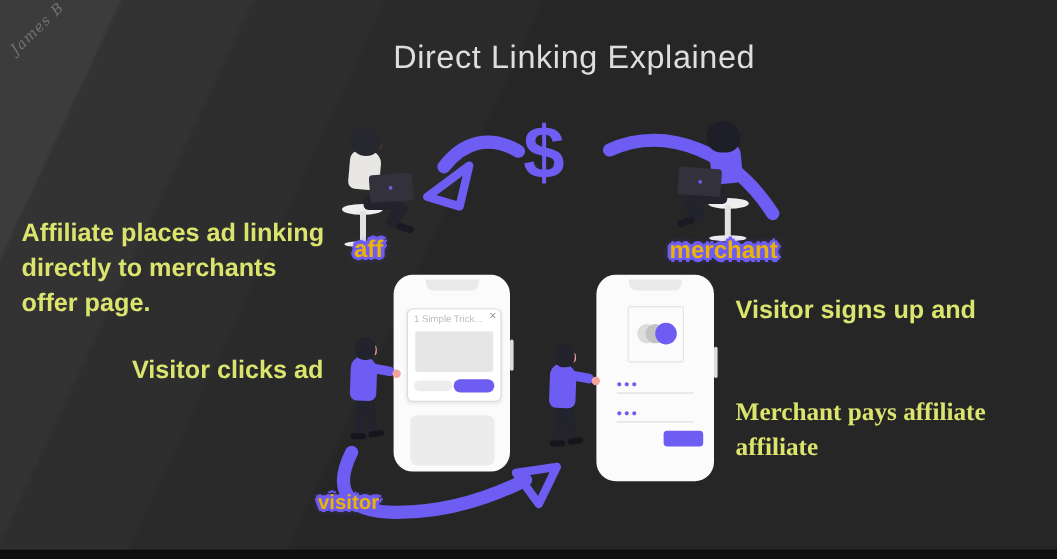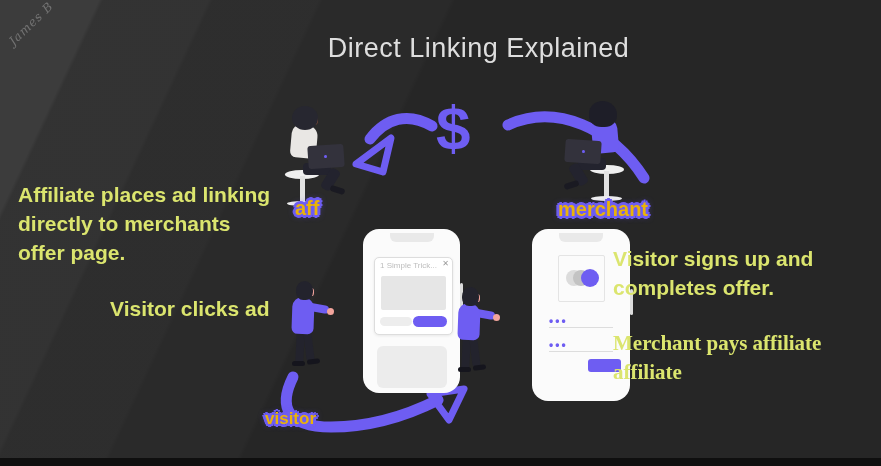--- a/index.html
+++ b/index.html
@@ -53,21 +53,21 @@
     text-shadow:
       -2px -2px 0 #6e5df2, 2px -2px 0 #6e5df2, -2px 2px 0 #6e5df2, 2px 2px 0 #6e5df2,
       0 -3px 0 #6e5df2, 0 3px 0 #6e5df2, -3px 0 0 #6e5df2, 3px 0 0 #6e5df2,
       0 0 7px rgba(110,93,242,0.95);
   }
   .sticker-aff{left:295px;top:197px;}
   .sticker-merchant{left:558px;top:198px;}
   .sticker-visitor{left:265px;top:409px;font-size:17px;}
 
   
-  .phone{position:absolute;background:#fbfbfb;border-radius:16px;margin-left:35px;}
+  .phone{position:absolute;background:#fbfbfb;border-radius:16px;}
   .phone .notch{position:absolute;top:4px;left:50%;transform:translateX(-50%);
     width:44px;height:9px;background:#e9e9e9;border-radius:0 0 6px 6px;}
   .phone .side-btn{position:absolute;right:-3px;width:3px;height:26px;background:#dcdcdc;border-radius:2px;}
 
   .phone-left{left:328px;top:229px;width:97px;height:164px;}
   .popup{position:absolute;left:11px;top:28px;width:77px;height:76px;
     background:#fff;border:1px solid #ddd;border-radius:5px;box-shadow:0 1px 3px rgba(0,0,0,0.08);}
   .popup-head{position:relative;height:13px;padding:3px 5px 0 5px;}
   .popup-title{font-size:8px;color:#bdbdbd;white-space:nowrap;overflow:hidden;}
   .popup-close{position:absolute;right:3px;top:1px;font-size:8px;color:#9a9a9a;}
@@ -239,21 +239,20 @@
   </div>
 
   <div class="note note-affiliate">
     <div>Affiliate places ad linking</div>
     <div>directly to merchants</div>
     <div>offer page.</div>
   </div>
   <div class="note note-clicks">Visitor clicks ad</div>
   <div class="note note-signup">
     <div>Visitor signs up and</div>
-    <div>completes offer.</div>
   </div>
   <div class="note note-commission">
     <div>Merchant pays affiliate</div>
     <div>affiliate</div>
   </div>
 
   <div class="bottom-strip"></div>
 </div>
 
 </body></html>

